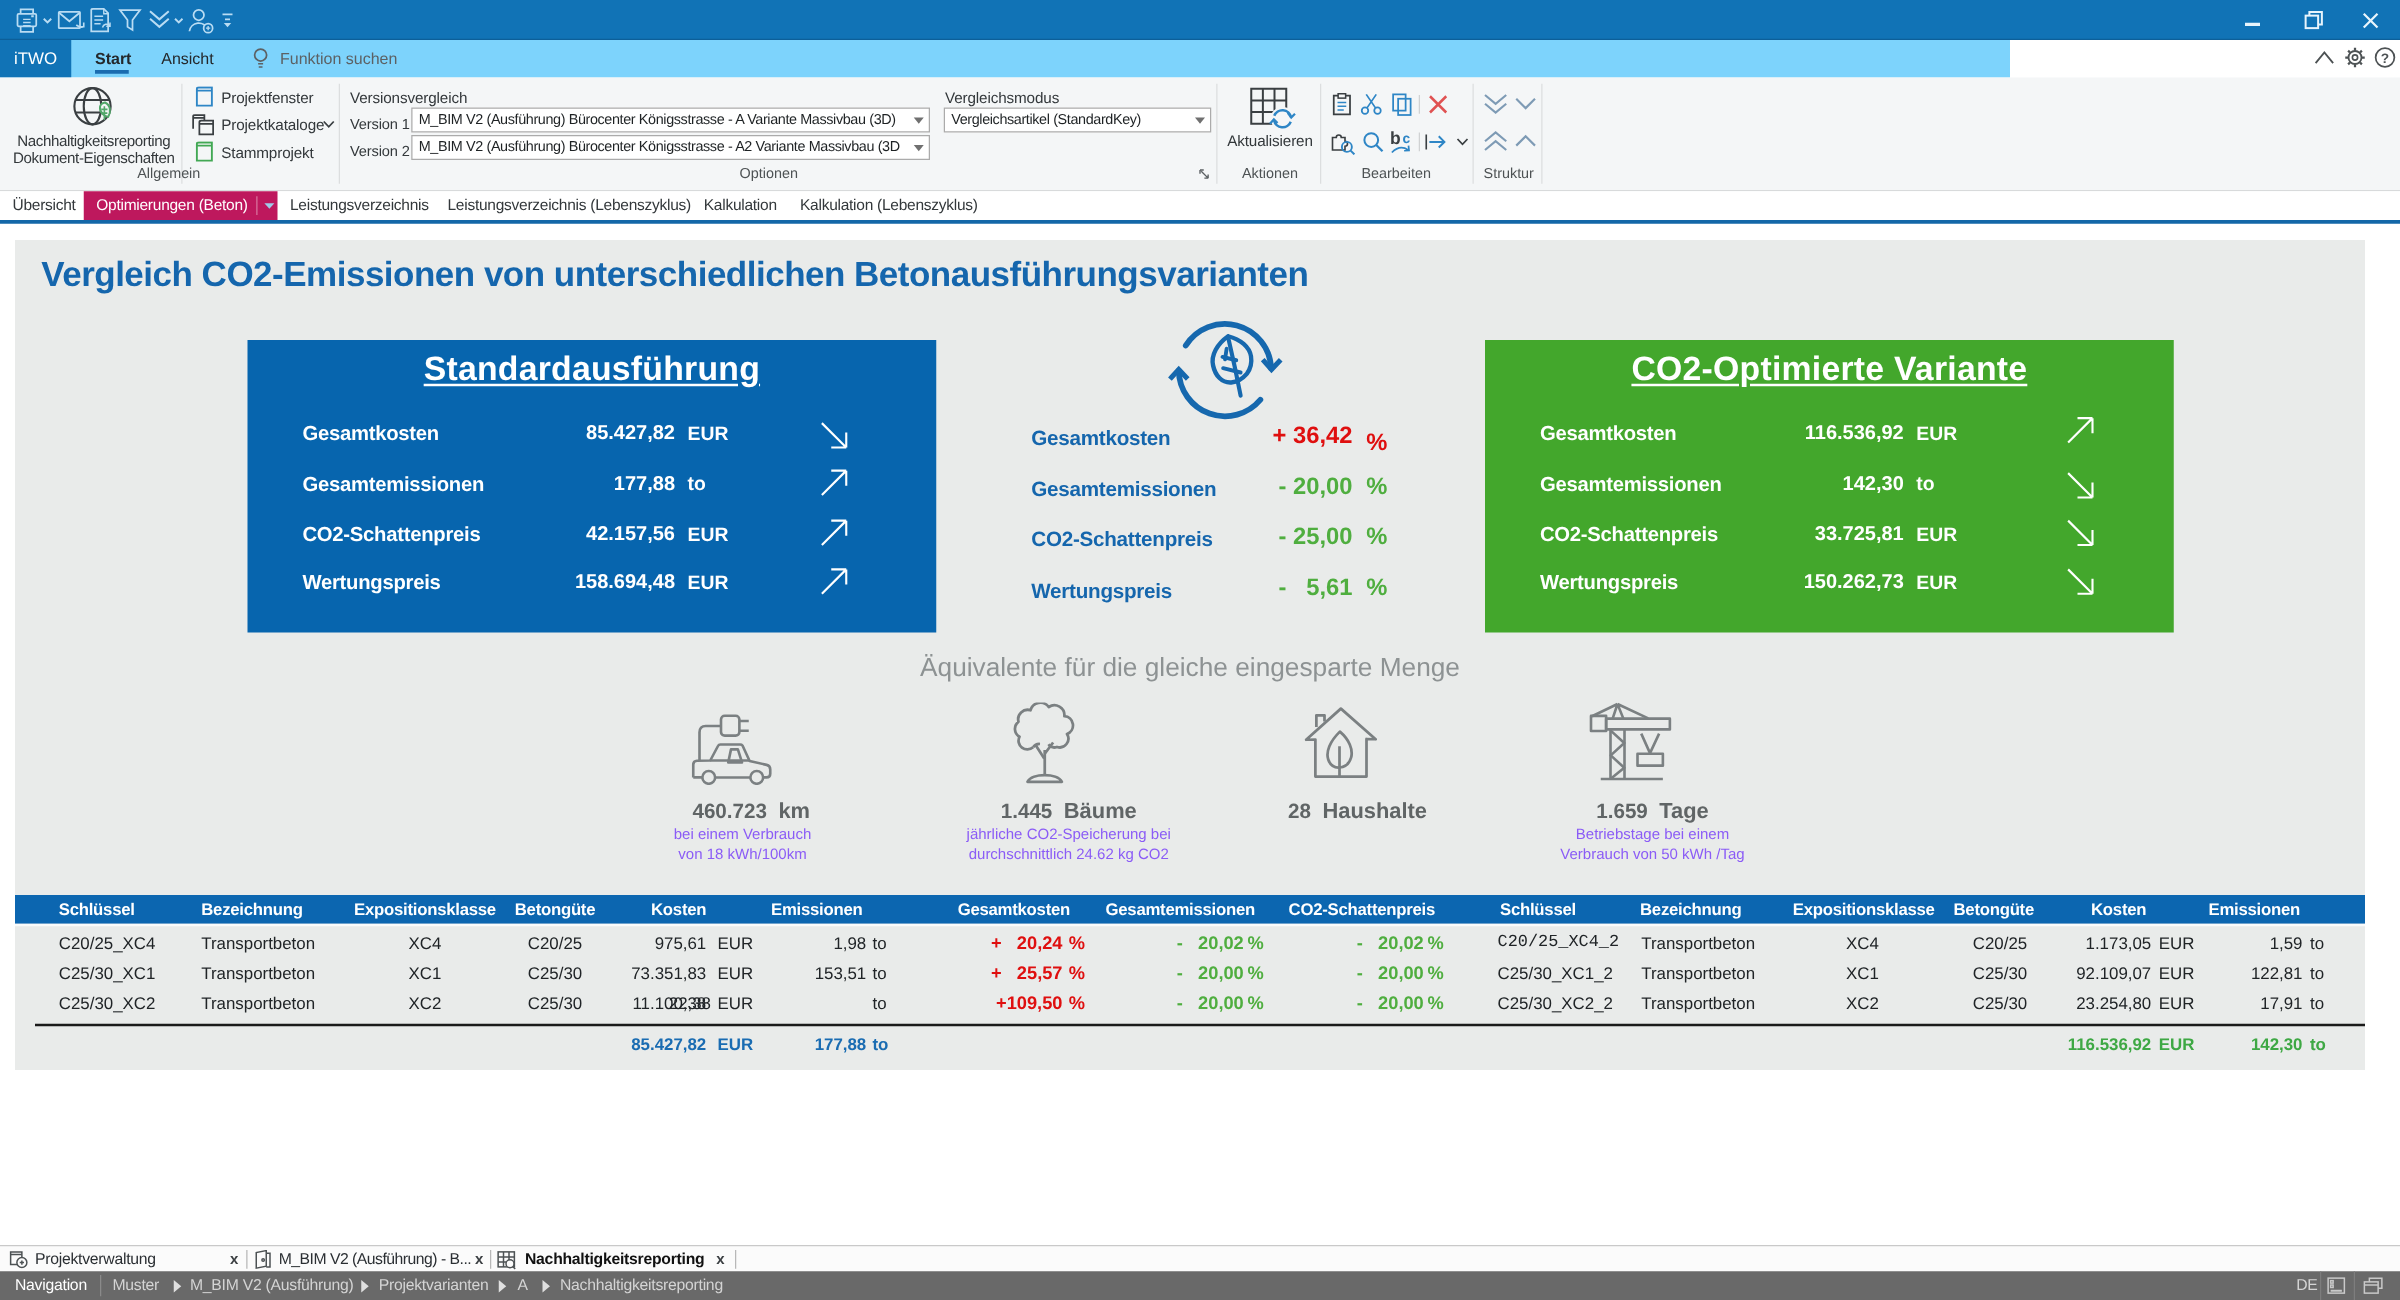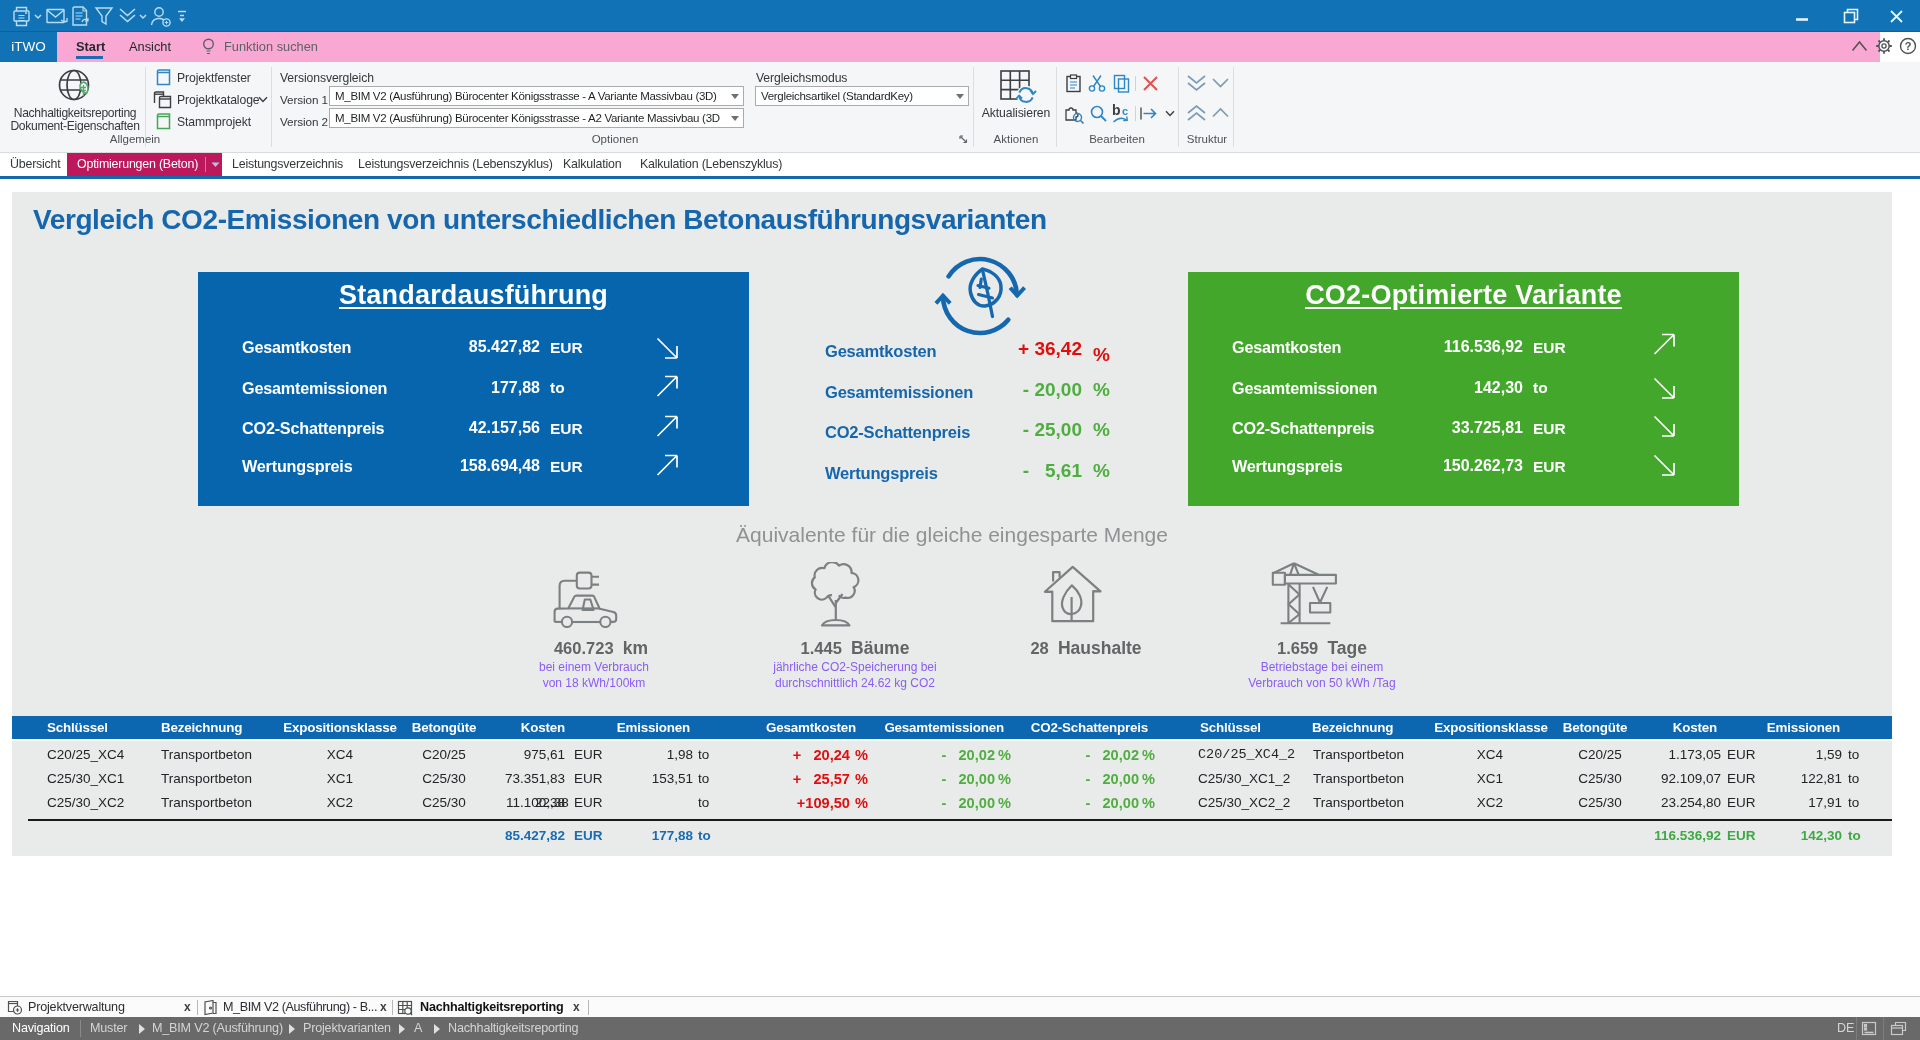--- a/index.html
+++ b/index.html
@@ -6,22 +6,22 @@
 * { margin:0; padding:0; box-sizing:border-box; }
 html,body { width:1920px; height:1040px; overflow:hidden; background:#fff;
   font-family:"Liberation Sans", sans-serif; }
 .abs { position:absolute; }
 
 #titlebar { position:absolute; left:0; top:0; width:1920px; height:32px;
   background:#1173b6; border-bottom:1px solid #0d5f99; }
 #titletext { position:absolute; top:9px; left:152px; width:1768px; text-align:center;
   color:#fff; font-size:12px; letter-spacing:-0.2px; }
 
-#menurow { position:absolute; left:0; top:32px; width:1880px; height:30px;
-  background:#f9a8d4; }
+#menurow { position:absolute; left:0; top:32px; width:1608px; height:30px;
+  background:#7dd3fc; }
 #itwotab { position:absolute; left:0; top:0; width:57px; height:30px;
   background:#1173b6; color:#fff; font-size:13.5px; text-align:center;
   line-height:30px; }
 .menuitem { position:absolute; top:0; height:30px; line-height:30px;
   font-size:12.8px; color:#24282b; }
 #start-ul { position:absolute; left:76px; top:24px; width:27px; height:3px;
   background:#1a6cb0; }
 
 #ribbon { position:absolute; left:0; top:62px; width:1920px; height:91px;
   background:#f4f6f7; border-bottom:1px solid #d8dadb; }

